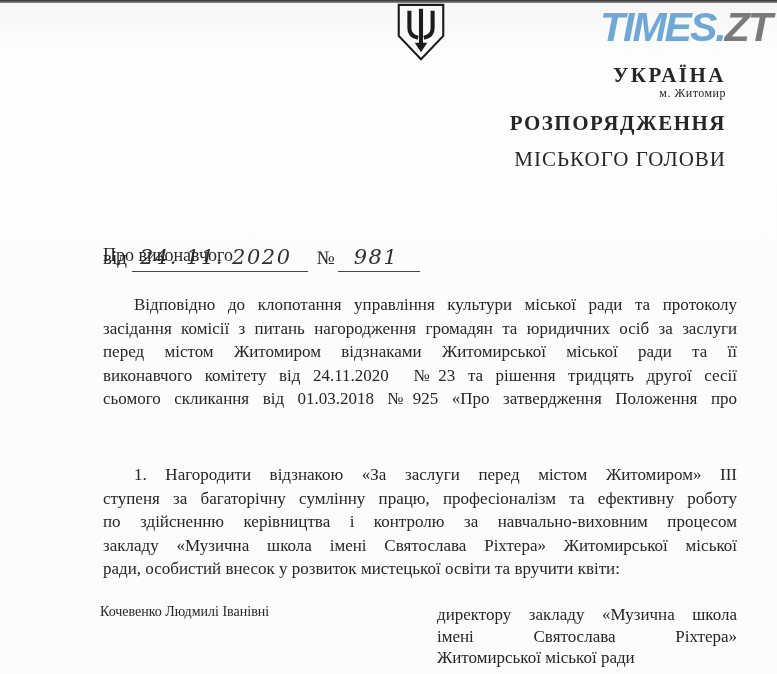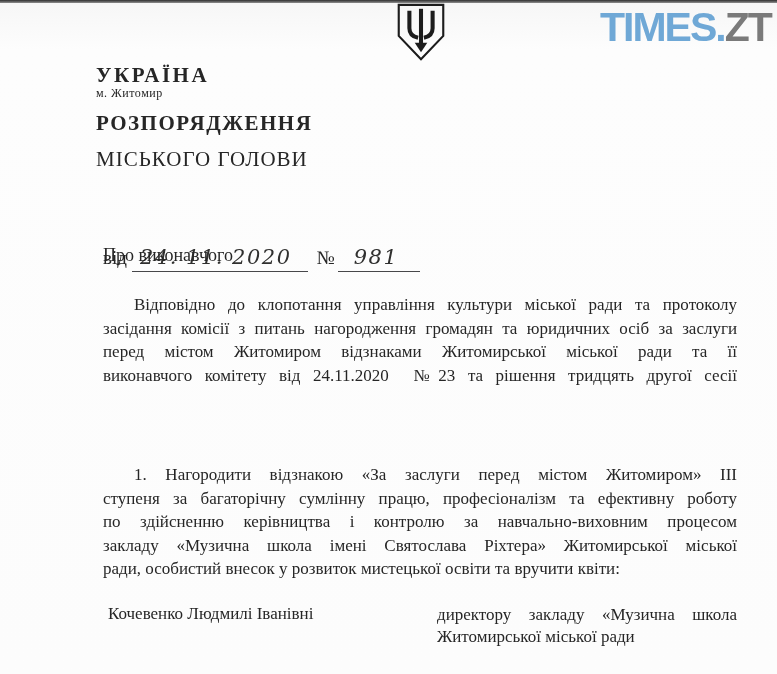--- a/index.html
+++ b/index.html
@@ -6,27 +6,27 @@
   .page{
     position:relative;width:777px;height:674px;overflow:hidden;
     background:linear-gradient(180deg,#f6f6f6 0px,#fdfdfd 50px,#fcfcfc 100%);
     font-family:"Liberation Serif",serif;color:#262626;
   }
   .top-strip{position:absolute;left:0;top:0;width:777px;height:3px;
     background:linear-gradient(180deg,#2e2e2e,#8f8f8f);}
   
   .logo{position:absolute;left:600px;top:7px;line-height:1;
     font-family:"Liberation Sans",sans-serif;font-weight:700;
-    font-size:41px;letter-spacing:-2px;white-space:nowrap;}
+    font-size:41px;letter-spacing:-2px;white-space:nowrap;font-style:italic;}
   .logo .blue{color:#6FA8D6;}
   .logo .gray{color:#7A7A7A;}
   
   .emblem{position:absolute;left:389px;top:3px;width:64px;height:60px;}
   
-  .h-center{position:absolute;left:96px;width:630px;text-align:left;white-space:nowrap;}
+  .h-center{position:absolute;left:96px;width:630px;text-align:right;white-space:nowrap;}
   .h-country{top:63px;font-weight:700;font-size:21px;letter-spacing:2.5px;}
   .h-city{top:86px;font-size:12px;letter-spacing:.5px;}
   .h-doc1{top:111px;font-weight:700;font-size:21px;letter-spacing:1.5px;}
   .h-doc2{top:147px;font-size:21px;letter-spacing:1px;}
   
   .dateline{position:absolute;left:103px;top:197px;display:flex;align-items:baseline;font-size:19px;}
   .dateline .lbl{margin-right:5px;}
   .dateline .no{margin:0 3px 0 9px;}
   .hand{font-family:"DejaVu Serif",serif;font-style:italic;font-size:21px;
     letter-spacing:1.5px;color:#30302f;border-bottom:1.5px solid #47474a;
@@ -34,21 +34,21 @@
   .hand.num{padding:0 22px 2px 16px;}
   .subject{position:absolute;left:103px;top:245px;font-size:18px;}
   
   .para{position:absolute;left:103px;width:634px;font-size:17px;line-height:23.5px;}
   .p1{top:293px;}
   .p2{top:463px;}
   .jline{text-align:justify;text-align-last:justify;white-space:normal;}
   .jline.last{text-align-last:left;}
   .jline.indent{text-indent:31px;}
   
-  .recipient{position:absolute;left:108px;top:604px;font-size:17px;}
+  .recipient{position:absolute;left:100px;top:604px;font-size:14px;}
   .position{position:absolute;left:437px;top:604px;width:300px;font-size:17px;line-height:21.5px;}
 </style>
 </head>
 <body>
 
 <div class="page">
 
   <div class="top-strip"></div>
 
   <div class="logo"><span class="blue">TIMES.</span><span class="gray">ZT</span></div>
@@ -77,30 +77,32 @@
     <span class="hand num">981</span>
   </div>
 
   <div class="subject">Про виконавчого</div>
 
   <div class="para p1">
     <div class="jline indent">Відповідно до клопотання управління культури міської ради та протоколу</div>
     <div class="jline">засідання комісії з питань нагородження громадян та юридичних осіб за заслуги</div>
     <div class="jline">перед містом Житомиром відзнаками Житомирської міської ради та її</div>
     <div class="jline">виконавчого комітету від 24.11.2020 &nbsp;№23 та рішення тридцять другої сесії</div>
+    <div class="jline">сьомого скликання від 01.03.2018 №925 «Про затвердження Положення про</div>
   </div>
 
   <div class="para p2">
     <div class="jline indent">1. Нагородити відзнакою «За заслуги перед містом Житомиром» ІІІ</div>
     <div class="jline">ступеня за багаторічну сумлінну працю, професіоналізм та ефективну роботу</div>
     <div class="jline">по здійсненню керівництва і контролю за навчально-виховним процесом</div>
     <div class="jline">закладу «Музична школа імені Святослава Ріхтера» Житомирської міської</div>
     <div class="jline last">ради, особистий внесок у розвиток мистецької освіти та вручити квіти:</div>
   </div>
 
   <div class="recipient">Кочевенко Людмилі Іванівні</div>
 
   <div class="position">
     <div class="jline">директору закладу «Музична школа</div>
+    <div class="jline">імені Святослава Ріхтера»</div>
     <div class="jline last">Житомирської міської ради</div>
   </div>
 
 </div>
 
 </body></html>

